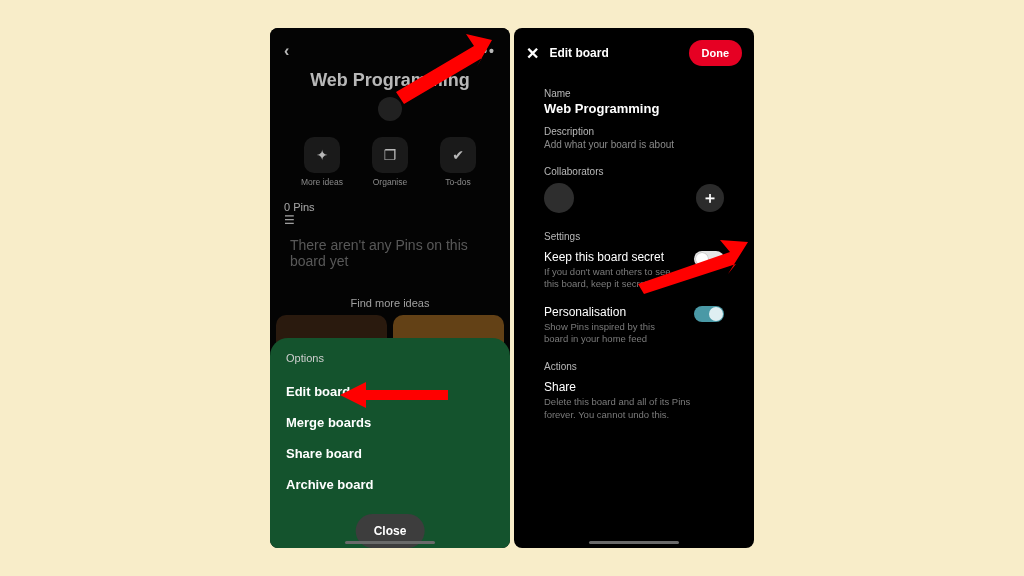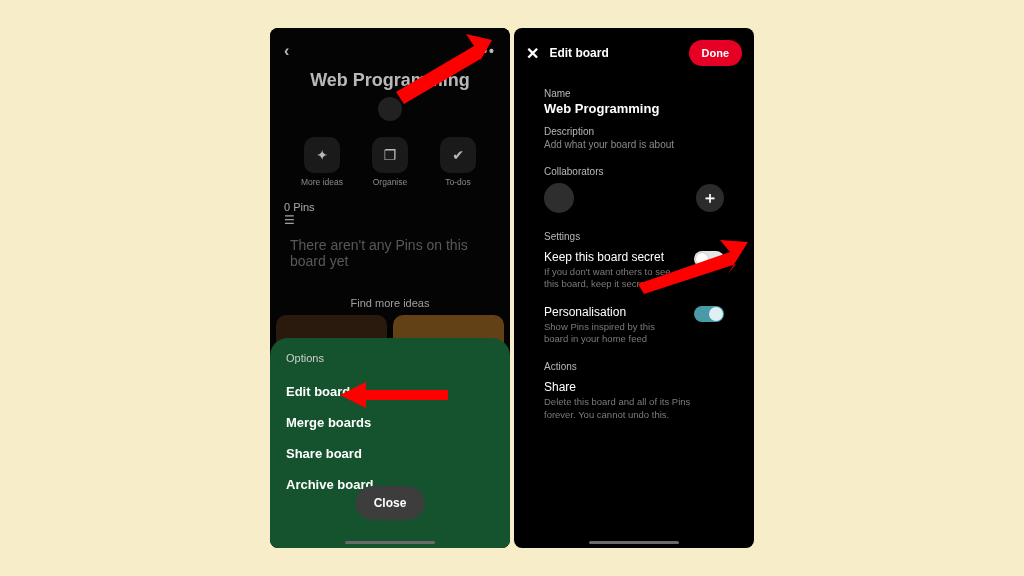--- a/index.html
+++ b/index.html
@@ -23,21 +23,21 @@
   .empty{ text-align:left; color:#7a7a7a; font-size:14px; margin:10px 20px 0;}
   .find{ text-align:center; font-size:11px; color:#ddd; margin-top:28px;}
   .thumbs{ display:flex; gap:6px; margin:6px 6px 0;}
   .thumb{ flex:1; height:40px; border-radius:10px 10px 0 0;}
   .thumb.a{background:#3a2414;}
   .thumb.b{background:#8a5a1e;}
 
   .sheet{ position:absolute; left:0; right:0; bottom:0; height:210px; background:#14532d; border-radius:18px 18px 0 0; padding:14px 16px 0;}
   .sheet h4{ font-size:11px; color:#cfcfcf; font-weight:500; margin-bottom:12px;}
   .sheet .item{ font-size:13px; font-weight:600; padding:8px 0;}
-  .close-pill{ position:absolute; bottom:28px; left:50%; transform:translateX(-50%); background:#3d3d3d; color:#fff; font-size:12px; font-weight:600; padding:10px 18px; border-radius:22px;}
+  .close-pill{ position:absolute; bottom:0; left:50%; transform:translateX(-50%); background:#3d3d3d; color:#fff; font-size:12px; font-weight:600; padding:10px 18px; border-radius:22px;}
   .home-ind{ position:absolute; bottom:4px; left:50%; transform:translateX(-50%); width:90px; height:3px; background:#6a6a6a; border-radius:2px;}
 
   
   .p2-header{ display:flex; align-items:center; padding:12px 12px 0; gap:10px;}
   .x-ico{ font-size:16px; font-weight:bold;}
   .p2-header .ttl{ font-size:12px; font-weight:600;}
   .done{ margin-left:auto; background:#e60023; color:#fff; font-size:11px; font-weight:700; padding:7px 13px; border-radius:18px;}
   .form{ padding: 12px 30px; }
   .lbl2{ font-size:10px; color:#b8b8b8; margin-top:10px;}
   .val-name{ font-size:13px; font-weight:600; margin-top:2px;}

